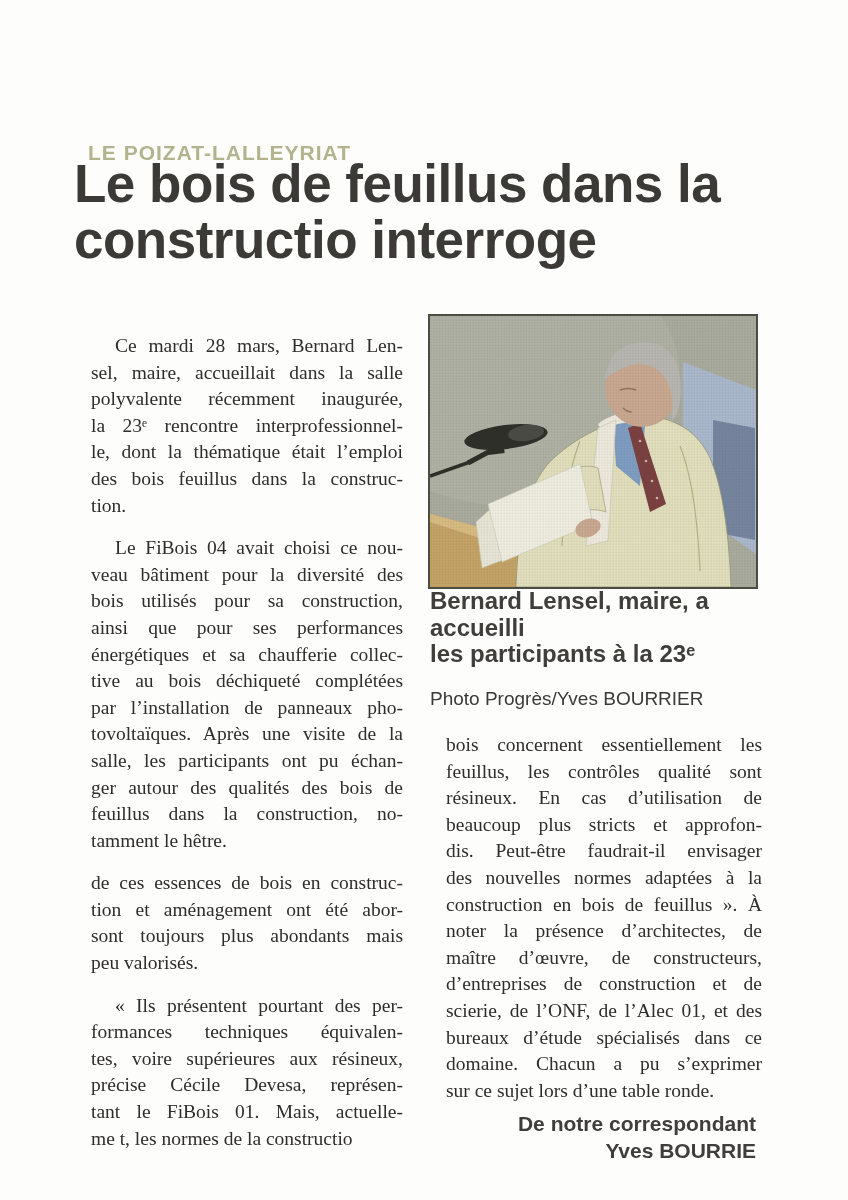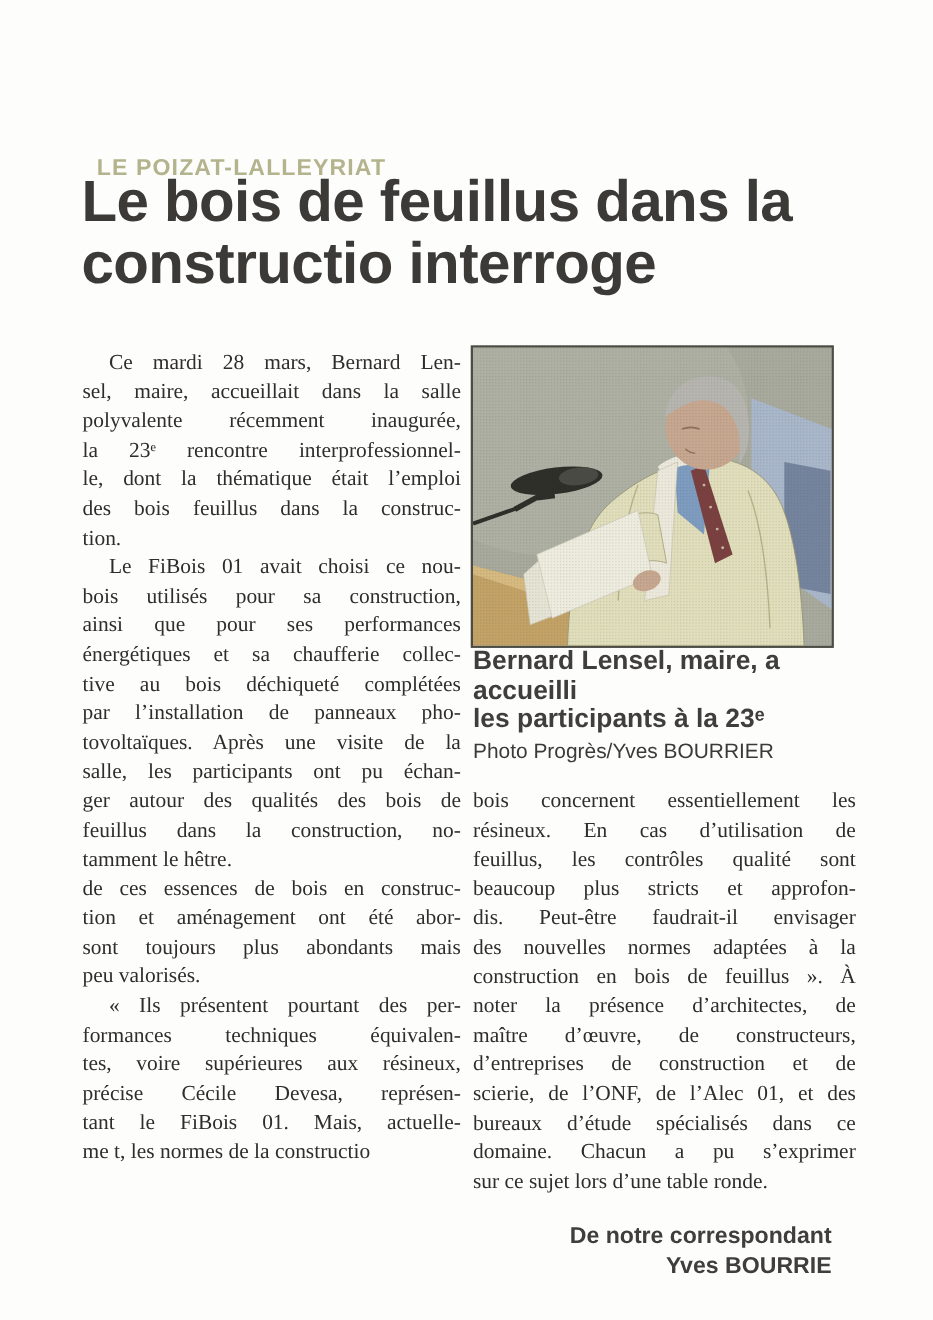--- a/index.html
+++ b/index.html
@@ -18,42 +18,42 @@
     color:var(--headline,#3b3a37);
   }
 
   .bodycol {
     position:absolute;
     font-family:"Liberation Serif",serif;
     font-size:19.5px; line-height:26.6px; color:var(--body,#2e2d2a);
   }
   .col-left  { left:75px;  top:317px; width:344px; }
   .col-right { left:430px; top:716px; width:348px; }
-  .par { margin:0; }
+  .par { margin:16px; }
   .line { text-align:justify; text-align-last:justify; }
   .line.first { text-indent:24px; }
   .line.last { text-align-last:left; }
 
   .photo {
     position:absolute; left:428px; top:314px; width:326px; height:271px;
     margin:0; border:2px solid var(--photo_border,#4c4c45); box-sizing:content-box;
     background:var(--photo_bg,#a7aa9c);
   }
   .photo svg { display:block; width:326px; height:271px; }
 
   .caption {
     position:absolute; left:430px; top:588px; width:352px;
     font-family:"Liberation Sans",sans-serif;
   }
   .cap-line {
     font-weight:700; font-size:24px; line-height:26.5px;
     color:var(--caption,#3f3e3b);
   }
   .cap-credit {
-    margin-top:3px; font-weight:400; font-size:19px; line-height:26px;
+    margin-top:18px; font-weight:400; font-size:19px; line-height:26px;
     color:var(--credit,#3a3a38);
   }
 
   .byline {
     position:absolute; left:430px; top:1086px; width:348px;
     box-sizing:border-box; padding-right:22px; text-align:right;
     font-family:"Liberation Sans",sans-serif; font-weight:700;
     font-size:21px; line-height:27px; color:var(--caption,#3f3e3b);margin-top:24px;
   }
 </style>
@@ -70,21 +70,22 @@
       <div class="par">
         <div class="line first">Ce mardi 28 mars, Bernard Len-</div>
         <div class="line">sel, maire, accueillait dans la salle</div>
         <div class="line">polyvalente récemment inaugurée,</div>
         <div class="line">la 23ᵉ rencontre interprofessionnel-</div>
         <div class="line">le, dont la thématique était l’emploi</div>
         <div class="line">des bois feuillus dans la construc-</div>
         <div class="line last">tion.</div>
       </div>
       <div class="par">
-        <div class="line first">Le FiBois 01 avait choisi ce nou-</div>
+        <div class="line first">Le FiBois 04 avait choisi ce nou-</div>
+        <div class="line">veau bâtiment pour la diversité des</div>
         <div class="line">bois utilisés pour sa construction,</div>
         <div class="line">ainsi que pour ses performances</div>
         <div class="line">énergétiques et sa chaufferie collec-</div>
         <div class="line">tive au bois déchiqueté complétées</div>
         <div class="line">par l’installation de panneaux pho-</div>
         <div class="line">tovoltaïques. Après une visite de la</div>
         <div class="line">salle, les participants ont pu échan-</div>
         <div class="line">ger autour des qualités des bois de</div>
         <div class="line">feuillus dans la construction, no-</div>
         <div class="line last">tamment le hêtre.</div>
@@ -164,22 +165,22 @@
     <div id="captionLines">
         <div class="cap-line">Bernard Lensel, maire, a accueilli</div>
         <div class="cap-line">les participants à la 23ᵉ</div>
       </div>
     <div class="cap-credit">Photo Progrès/Yves BOURRIER</div>
   </div>
 
   <div class="bodycol col-right" id="rightcol">
       <div class="par">
         <div class="line">bois concernent essentiellement les</div>
+        <div class="line">feuillus, les contrôles qualité sont</div>
         <div class="line">résineux. En cas d’utilisation de</div>
-        <div class="line">feuillus, les contrôles qualité sont</div>
         <div class="line">beaucoup plus stricts et approfon-</div>
         <div class="line">dis. Peut-être faudrait-il envisager</div>
         <div class="line">des nouvelles normes adaptées à la</div>
         <div class="line">construction en bois de feuillus ». À</div>
         <div class="line">noter la présence d’architectes, de</div>
         <div class="line">maître d’œuvre, de constructeurs,</div>
         <div class="line">d’entreprises de construction et de</div>
         <div class="line">scierie, de l’ONF, de l’Alec 01, et des</div>
         <div class="line">bureaux d’étude spécialisés dans ce</div>
         <div class="line">domaine. Chacun a pu s’exprimer</div>

